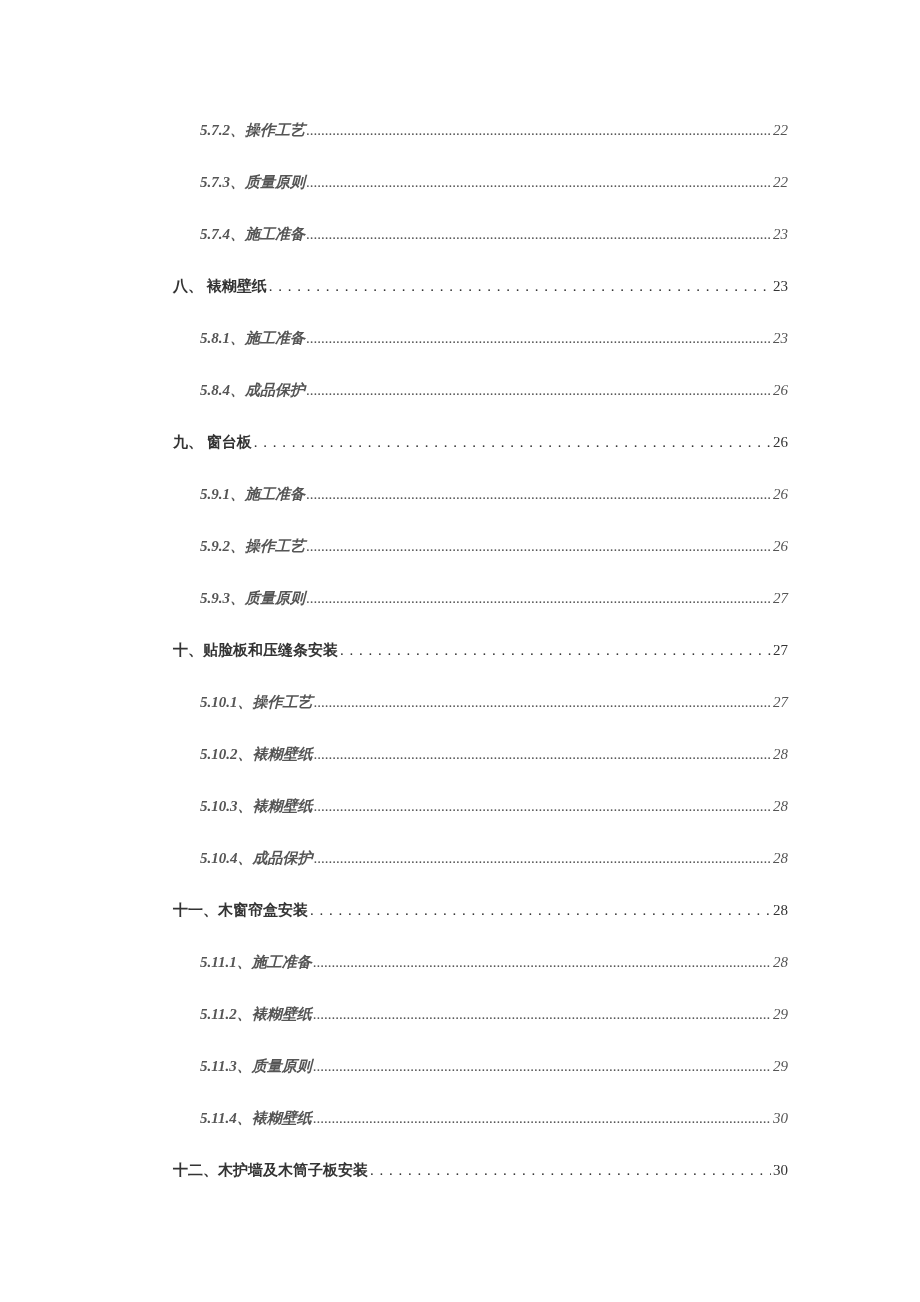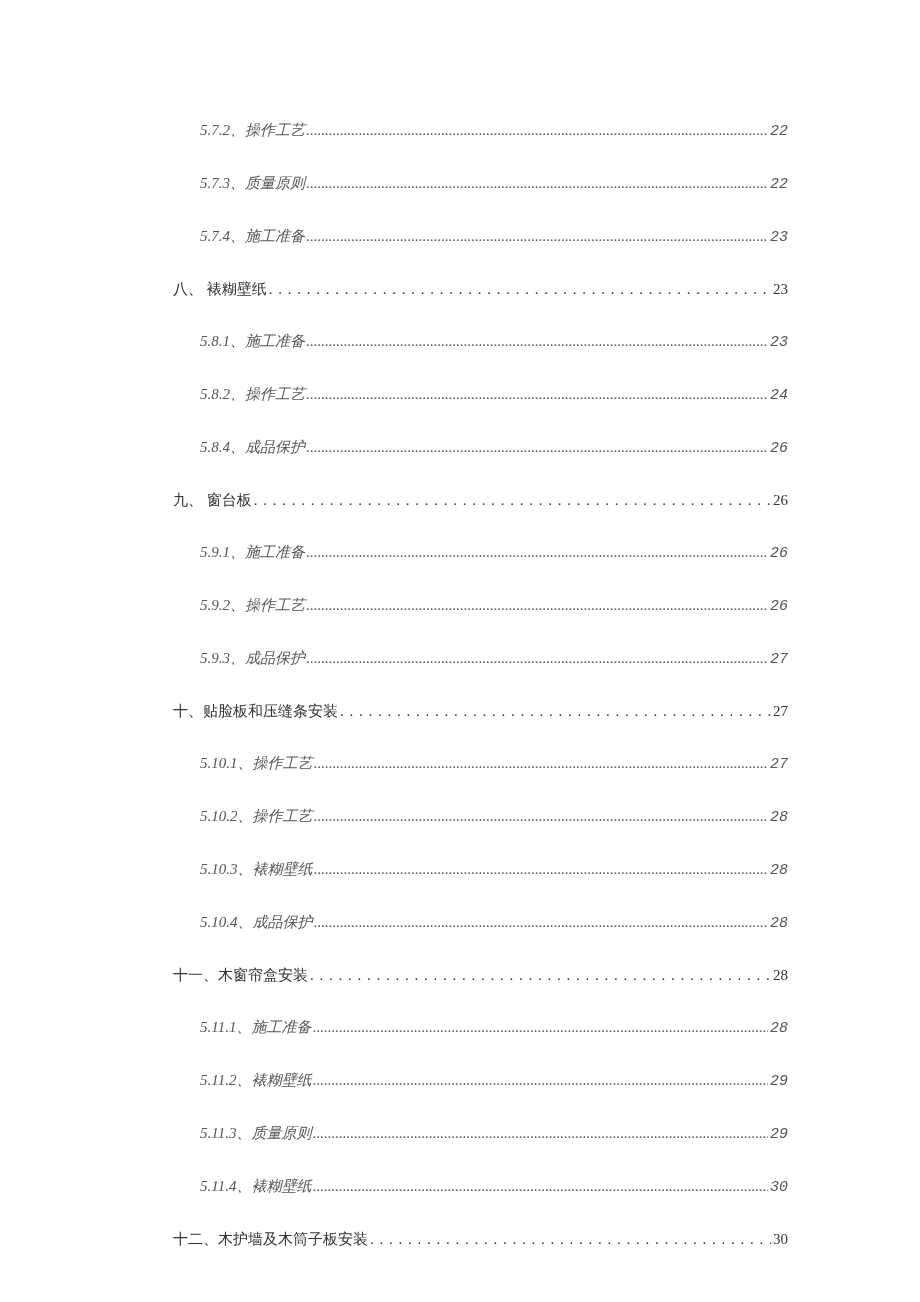--- a/index.html
+++ b/index.html
@@ -18,20 +18,21 @@
       display: flex;
       align-items: baseline;
       font-size: 15px;
       color: #333;
       line-height: 1.4;
       margin-bottom: 31px;
       white-space: nowrap;
     }
     .toc-entry .label {
       flex-shrink: 0;
+      font-weight: bold;
     }
     .toc-entry .leader {
       flex-grow: 1;
       overflow: hidden;
       position: relative;
       height: 1em;
     }
     .toc-entry .page-num {
       flex-shrink: 0;
       padding-left: 2px;
@@ -56,21 +57,20 @@
     .level-2 .leader::after {
       content: "...................................................................................................................................................................................................";
       position: absolute;
       left: 1px;
       right: 0;
       overflow: hidden;
       font-style: normal;
     }
     .level-2 .page-num {
       font-style: italic;
-      font-family: Liberation Mono, monospace;
     }
   </style>
 </head>
 <body>
 
 <div class="page">
   <div id="toc-container">
       <div class="toc-entry level-2">
         <span class="label">5.7.2、操作工艺</span>
         <span class="leader"></span>
@@ -90,61 +90,56 @@
         <span class="label">八、 裱糊壁纸</span>
         <span class="leader"></span>
         <span class="page-num">23</span>
       </div>
       <div class="toc-entry level-2">
         <span class="label">5.8.1、施工准备</span>
         <span class="leader"></span>
         <span class="page-num">23</span>
       </div>
       <div class="toc-entry level-2">
-        <span class="label">5.8.2、操作工艺</span>
-        <span class="leader"></span>
-        <span class="page-num">24</span>
-      </div>
-      <div class="toc-entry level-2">
         <span class="label">5.8.4、成品保护</span>
         <span class="leader"></span>
         <span class="page-num">26</span>
       </div>
       <div class="toc-entry level-1">
         <span class="label">九、 窗台板</span>
         <span class="leader"></span>
         <span class="page-num">26</span>
       </div>
       <div class="toc-entry level-2">
         <span class="label">5.9.1、施工准备</span>
         <span class="leader"></span>
         <span class="page-num">26</span>
       </div>
       <div class="toc-entry level-2">
         <span class="label">5.9.2、操作工艺</span>
         <span class="leader"></span>
         <span class="page-num">26</span>
       </div>
       <div class="toc-entry level-2">
-        <span class="label">5.9.3、成品保护</span>
+        <span class="label">5.9.3、质量原则</span>
         <span class="leader"></span>
         <span class="page-num">27</span>
       </div>
       <div class="toc-entry level-1">
         <span class="label">十、贴脸板和压缝条安装 </span>
         <span class="leader"></span>
         <span class="page-num">27</span>
       </div>
       <div class="toc-entry level-2">
         <span class="label">5.10.1、操作工艺</span>
         <span class="leader"></span>
         <span class="page-num">27</span>
       </div>
       <div class="toc-entry level-2">
-        <span class="label">5.10.2、操作工艺</span>
+        <span class="label">5.10.2、裱糊壁纸</span>
         <span class="leader"></span>
         <span class="page-num">28</span>
       </div>
       <div class="toc-entry level-2">
         <span class="label">5.10.3、裱糊壁纸</span>
         <span class="leader"></span>
         <span class="page-num">28</span>
       </div>
       <div class="toc-entry level-2">
         <span class="label">5.10.4、成品保护</span>

